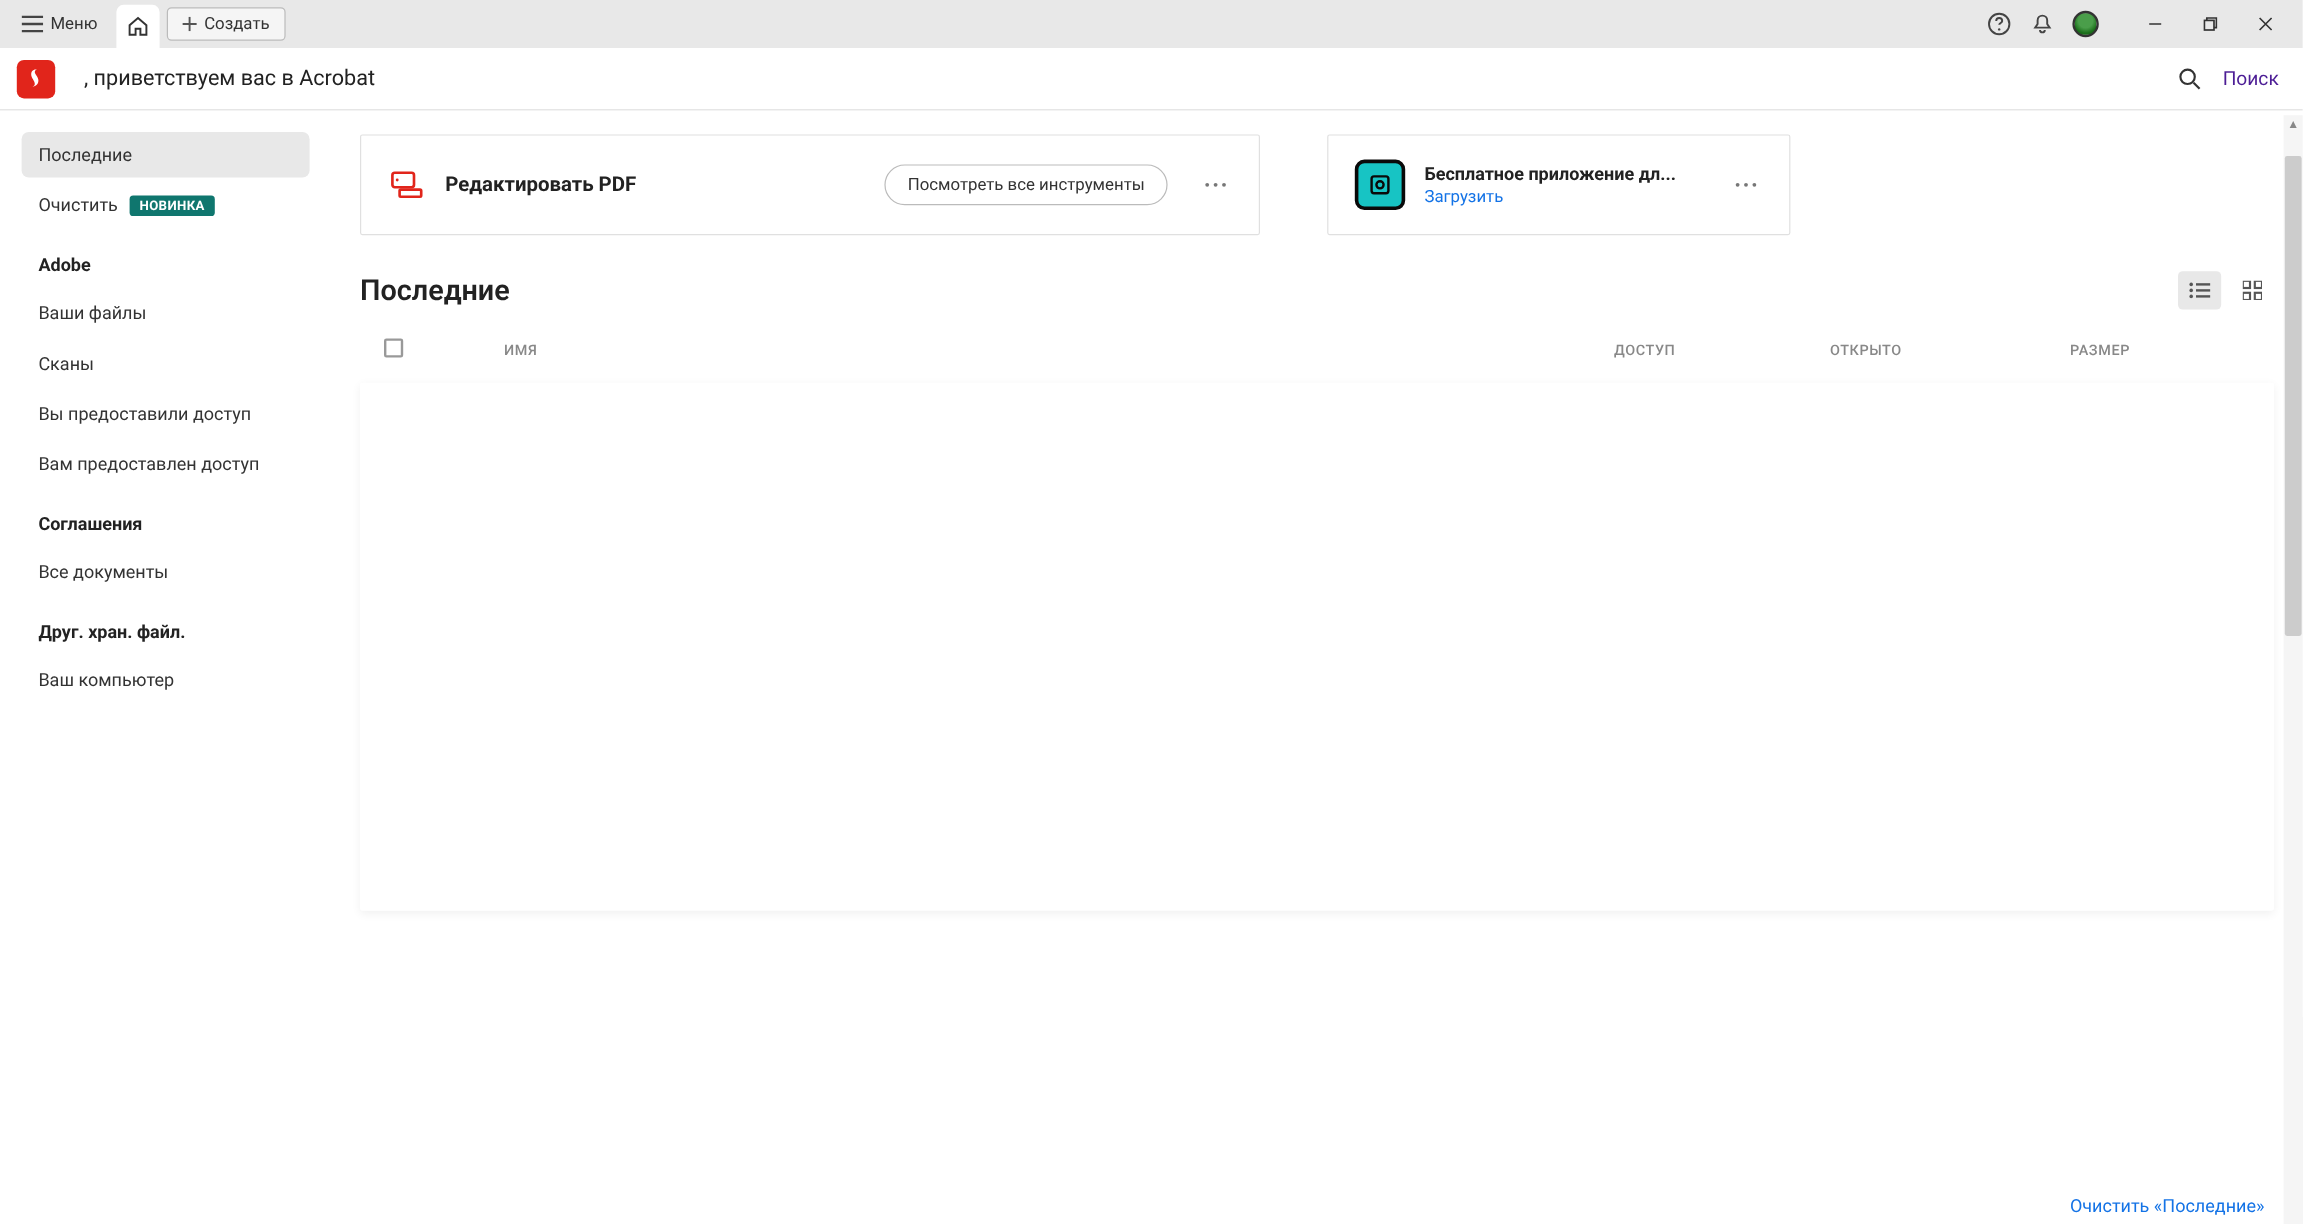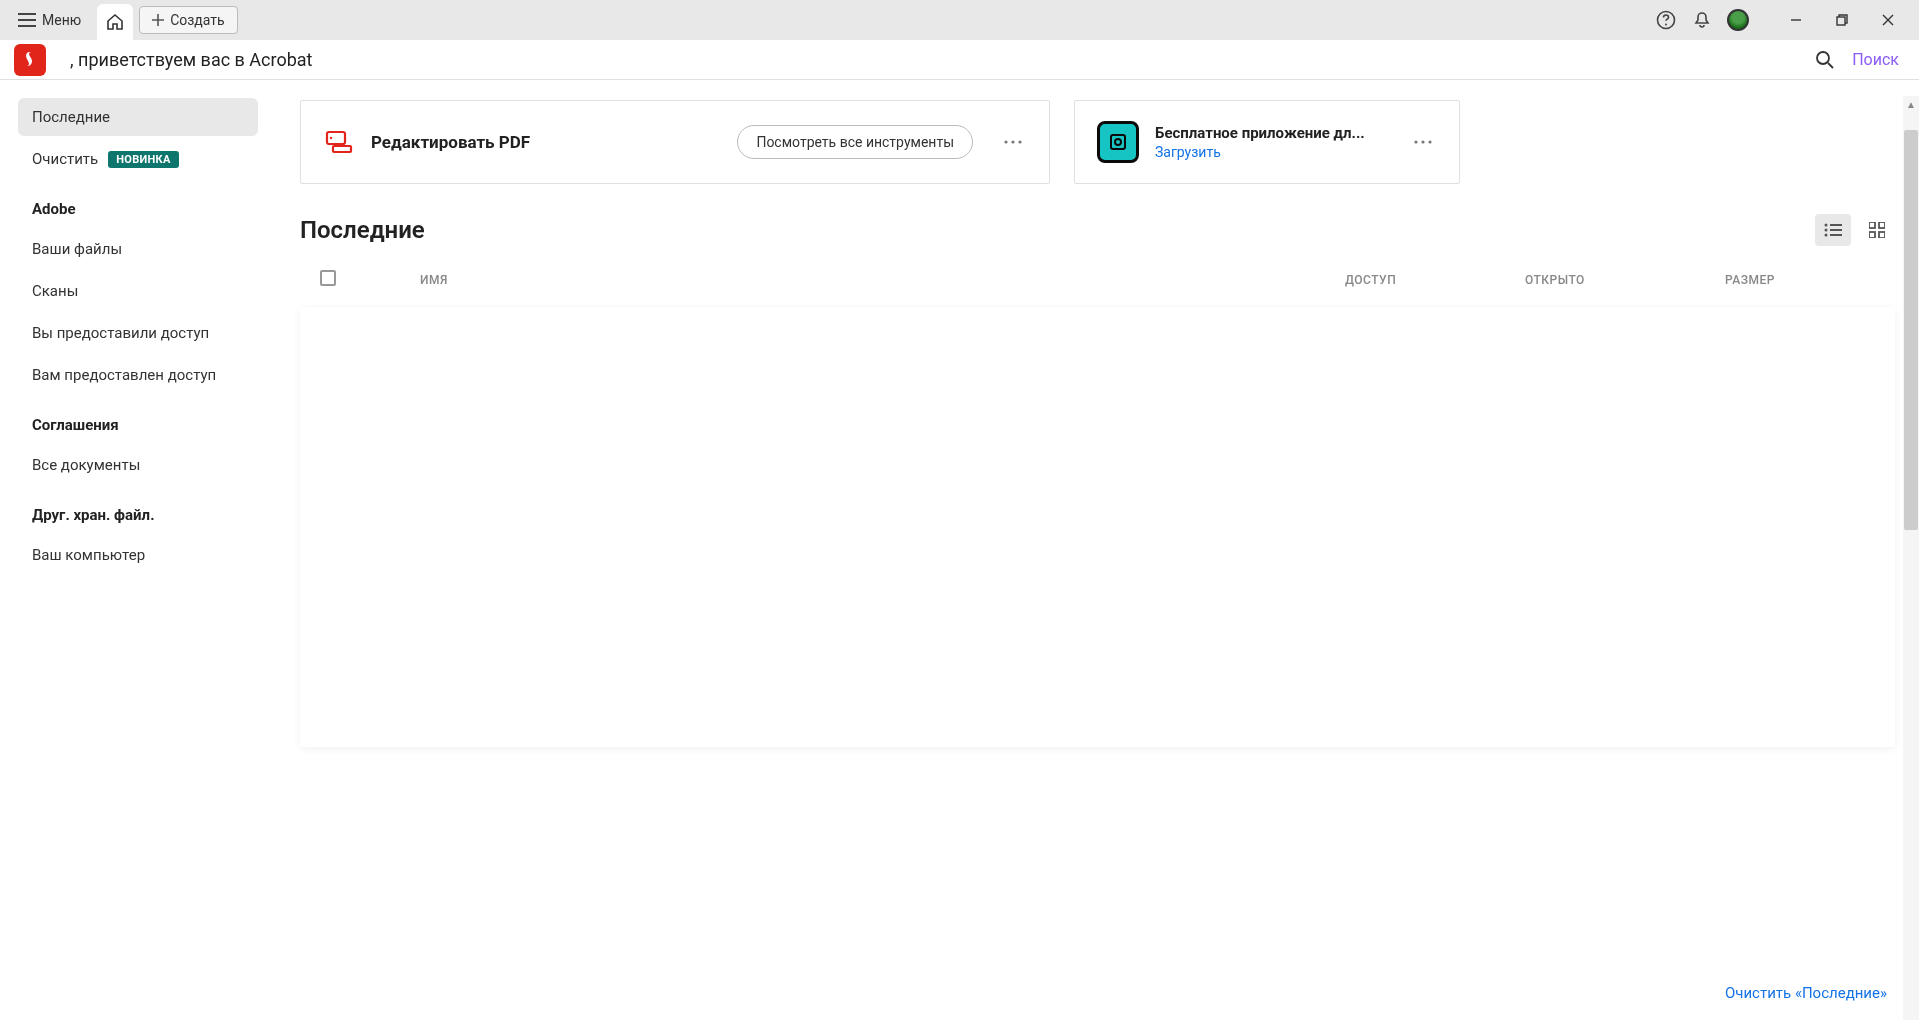--- a/index.html
+++ b/index.html
@@ -11,44 +11,44 @@
 .menu-btn { display: flex; align-items: center; gap: 6px; padding: 6px 10px; border-radius: 4px; cursor: pointer; font-size: 14px; color: #333; }
 .home-tab { width: 36px; height: 36px; background: #fff; border-radius: 6px 6px 0 0; display: flex; align-items: center; justify-content: center; margin-top: 4px; }
 .create-btn { display: flex; align-items: center; gap: 6px; padding: 5px 12px; border: 1px solid #bbb; border-radius: 4px; background: #f5f5f5; font-size: 14px; color: #333; cursor: pointer; }
 .titlebar-right { margin-left: auto; display: flex; align-items: center; gap: 14px; }
 .titlebar-icon { width: 22px; height: 22px; display: flex; align-items: center; justify-content: center; cursor: pointer; color: #444; }
 .avatar-icon { width: 22px; height: 22px; border-radius: 50%; background: radial-gradient(circle at 50% 35%, #4a9e4a 40%, #1a6e1a 70%); border: 2px solid #333; }
 .window-controls { display: flex; gap: 0; margin-left: 10px; }
 .window-control { width: 46px; height: 32px; display: flex; align-items: center; justify-content: center; cursor: pointer; }
 
 
-.header { height: 40px; display: flex; align-items: center; padding: 0 20px 0 14px; border-bottom: 1px solid #e0e0e0; }
+.header { height: 52px; display: flex; align-items: center; padding: 0 20px 0 14px; border-bottom: 1px solid #e0e0e0; }
 .app-logo { width: 32px; height: 32px; background: #e1251b; border-radius: 6px; display: flex; align-items: center; justify-content: center; margin-right: 24px; }
 .welcome-text { font-size: 18px; color: #222; }
-.header-search { margin-left: auto; display: flex; align-items: center; gap: 17px; cursor: pointer; color: #8b5cf6; font-size: 16px; }
+.header-search { margin-left: auto; display: flex; align-items: center; gap: 17px; cursor: pointer; color: #4c1d95; font-size: 16px; }
 
 
 .main { display: flex; height: calc(100% - 96px); }
 
 
 .sidebar { width: 270px; padding: 18px 12px 18px 18px; display: flex; flex-direction: column; gap: 4px; }
 .sidebar-item { padding: 10px 14px; border-radius: 6px; font-size: 15px; color: #333; cursor: pointer; display: flex; align-items: center; gap: 10px; }
 .sidebar-item.active { background: #e8e8e8; }
 .sidebar-item.link { color: #1473e6; }
 .sidebar-heading { padding: 18px 14px 8px; font-size: 15px; font-weight: 700; color: #222; }
 .badge-new { background: #0f766e; color: #fff; font-size: 11px; font-weight: 700; padding: 2px 8px; border-radius: 3px; letter-spacing: 0.3px; }
 
 
 .content { flex: 1; padding: 20px 24px 20px 30px; position: relative; overflow: hidden; }
 
 
 .cards-row { display: flex; gap: 24px; margin-bottom: 30px; }
 .card { border: 1px solid #e0e0e0; border-radius: 2px; padding: 20px 22px; display: flex; align-items: center; gap: 16px; background: #fff; }
 .card-main { flex: 1; max-width: 750px; }
-.card-promo { width: 386px; }
+.card-promo { width: 386px; margin-left: 32px; }
 .card-icon { width: 32px; height: 32px; display: flex; align-items: center; justify-content: center; flex-shrink: 0; }
 .card-icon-scan { width: 42px; height: 42px; background: #17c4c4; border-radius: 8px; display: flex; align-items: center; justify-content: center; border: 3px solid #0a0a0a; }
 .card-title { font-size: 17px; font-weight: 700; color: #222; }
 .card-btn { padding: 8px 18px; border: 1px solid #bbb; border-radius: 20px; background: #fff; font-size: 14px; color: #333; cursor: pointer; margin-left: auto; }
 .card-more { width: 28px; height: 28px; display: flex; align-items: center; justify-content: center; cursor: pointer; color: #666; margin-left: 10px; }
 .promo-text { display: flex; flex-direction: column; gap: 2px; flex: 1; min-width: 0; }
 .promo-title { font-size: 15px; font-weight: 700; color: #222; white-space: nowrap; overflow: hidden; text-overflow: ellipsis; }
 .promo-link { font-size: 14px; color: #1473e6; cursor: pointer; }
 
 

